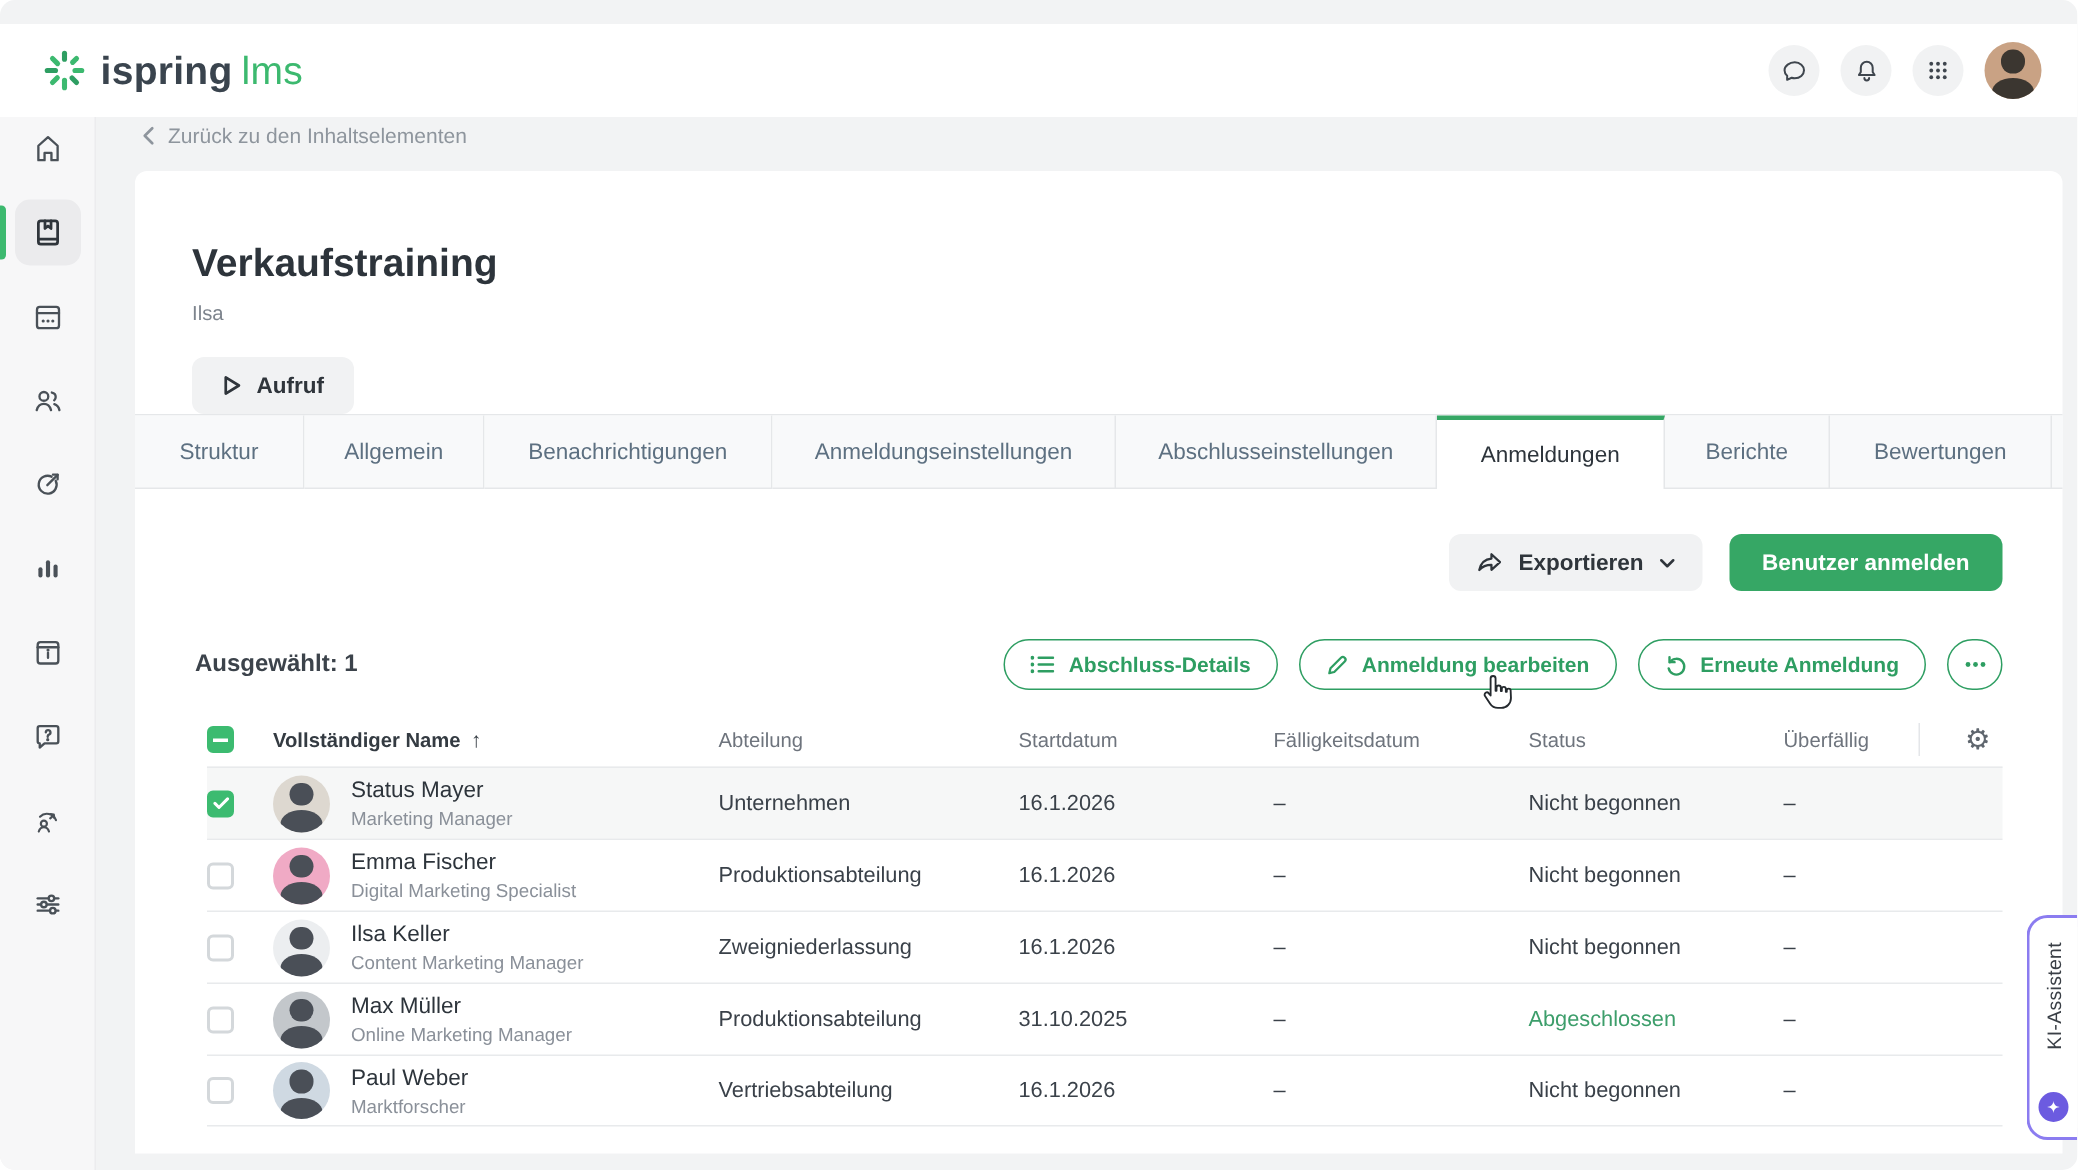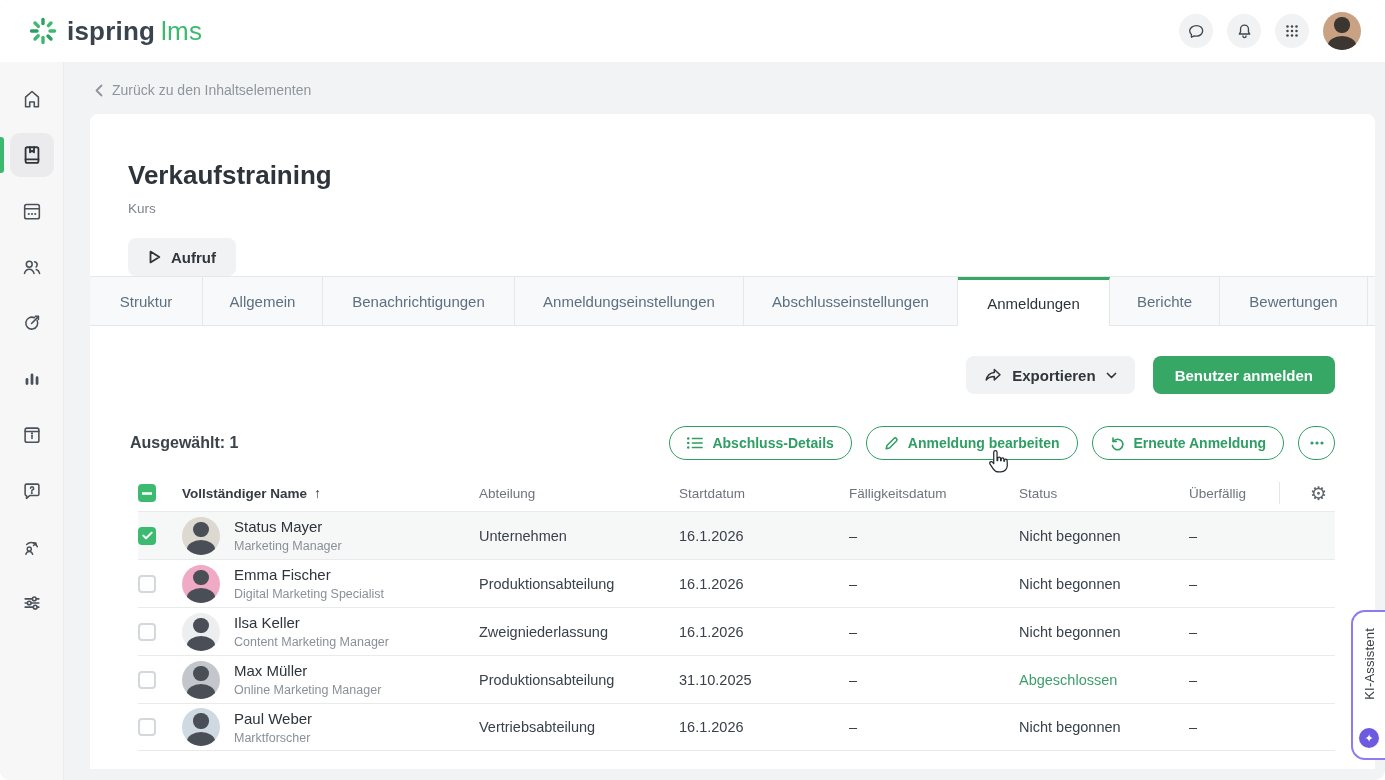--- a/index.html
+++ b/index.html
@@ -1,21 +1,21 @@
 <!DOCTYPE html>
 <html><head>
 <meta charset="utf-8">
 <style>
   * { margin:0; padding:0; box-sizing:border-box; }
   html,body { background:#ffffff; }
   body { font-family:"Liberation Sans", sans-serif; -webkit-font-smoothing:antialiased; }
   .window { position:relative; width:1385px; height:780px; background:#f2f3f4; overflow:hidden; border-radius:10px; }
 
   
-  .topbar { position:absolute; top:0; left:0; right:0; height:62px; background:#fff; display:flex; align-items:center; justify-content:space-between; padding:0 24px 0 28px; z-index:3; }
+  .topbar { position:absolute; top:16px; left:0; right:0; height:62px; background:#fff; display:flex; align-items:center; justify-content:space-between; padding:0 24px 0 28px; z-index:3; }
   .logo { display:flex; align-items:center; gap:9px; }
   .logo-burst { width:30px; height:30px; }
   .logo-text { font-size:26px; letter-spacing:.2px; }
   .logo-brand { font-weight:700; color:#3a444e; }
   .logo-prod { font-weight:400; color:#3cb96f; margin-left:6px; }
   .topbar-right { display:flex; align-items:center; gap:14px; }
   .icon-circle { width:34px; height:34px; border-radius:50%; background:#f1f2f3; display:flex; align-items:center; justify-content:center; cursor:pointer; }
   .avatar { border-radius:50%; position:relative; overflow:hidden; flex:none; }
   .avatar::before { content:''; position:absolute; width:40%; height:40%; border-radius:50%; top:14%; left:30%; background:var(--p,#4a4f57); }
   .avatar::after { content:''; position:absolute; width:74%; height:48%; border-radius:50% 50% 6% 6%; bottom:-10%; left:13%; background:var(--p,#4a4f57); }
@@ -227,21 +227,21 @@
           <path d="M6.5 1.5 1.5 6.5l5 5"></path>
         </svg>
       <span>Zurück zu den Inhaltselementen</span>
     </div>
 
     <div class="card">
 
       <div class="card-head">
         <div>
           <div class="course-title">Verkaufstraining</div>
-          <div class="course-type">Kurs</div>
+          <div class="course-type">Ilsa</div>
         </div>
         <button class="btn-gray">
           <svg width="13" height="14" viewBox="0 0 13 14">
               <path d="M2.5 1.6v10.8L11.3 7Z" fill="none" stroke="#2f353b" stroke-width="1.8" stroke-linejoin="round"></path>
             </svg>
           <span>Aufruf</span>
         </button>
       </div>
 
       <div class="tabbar">

